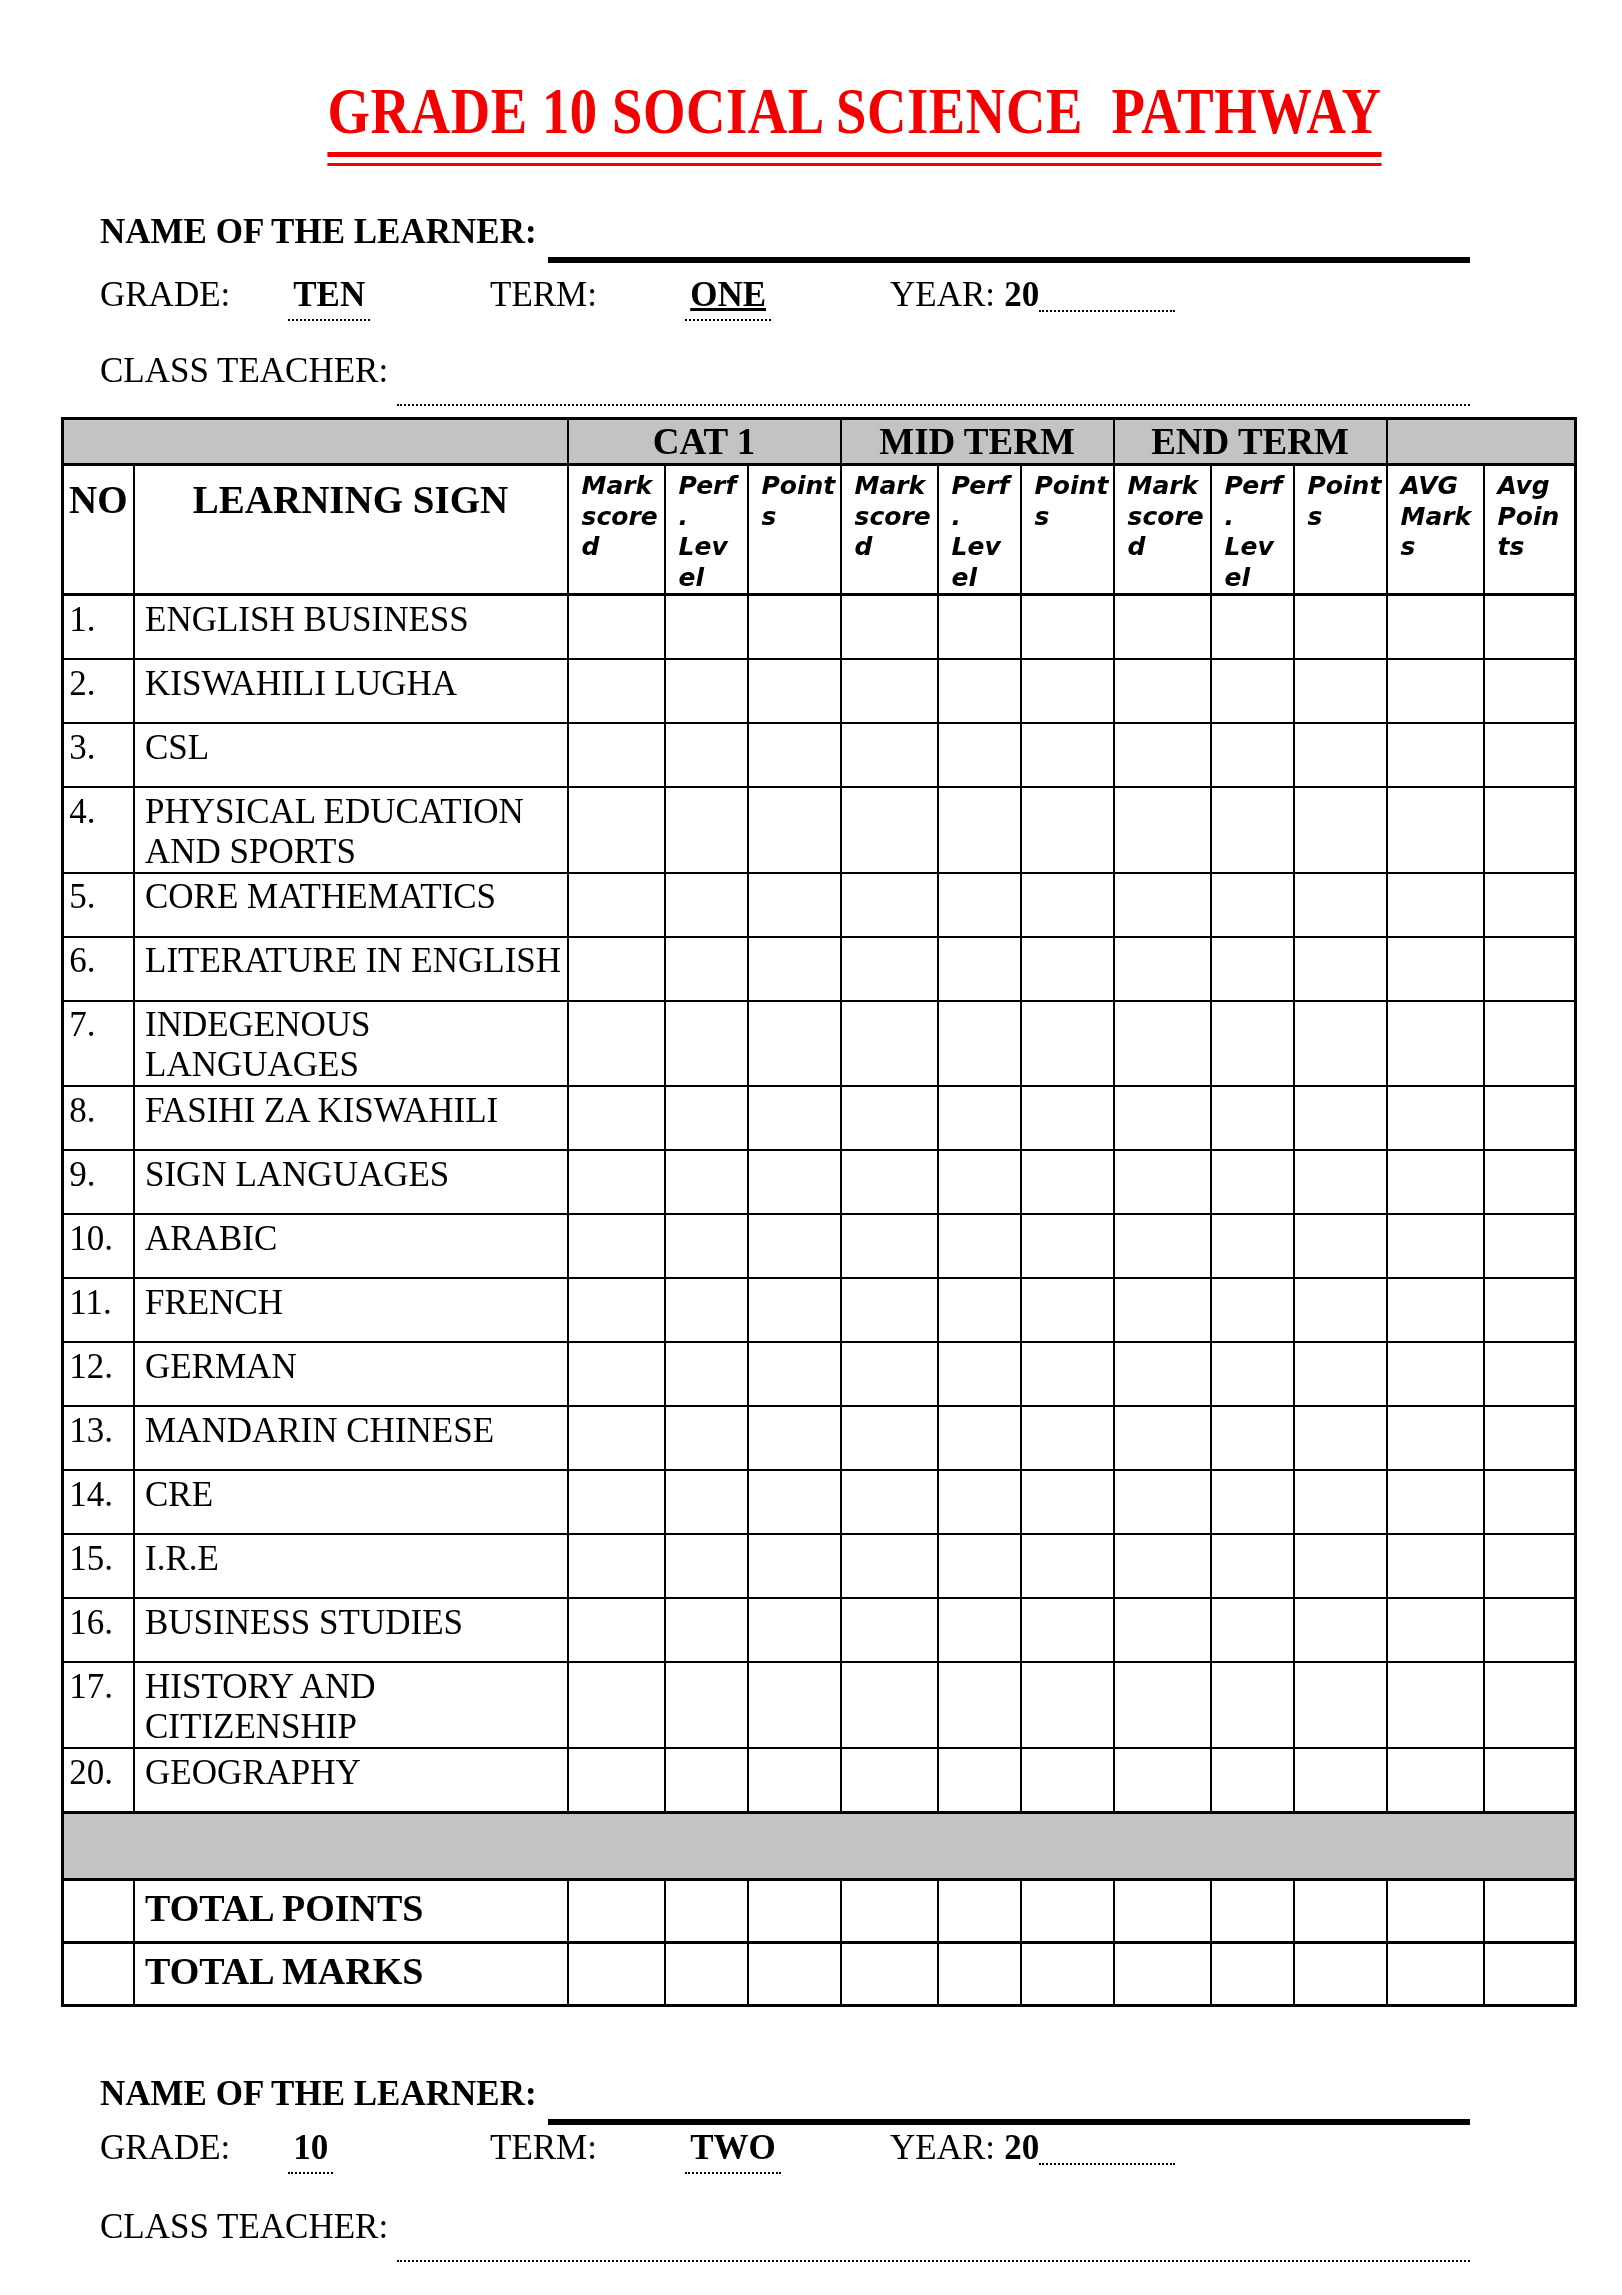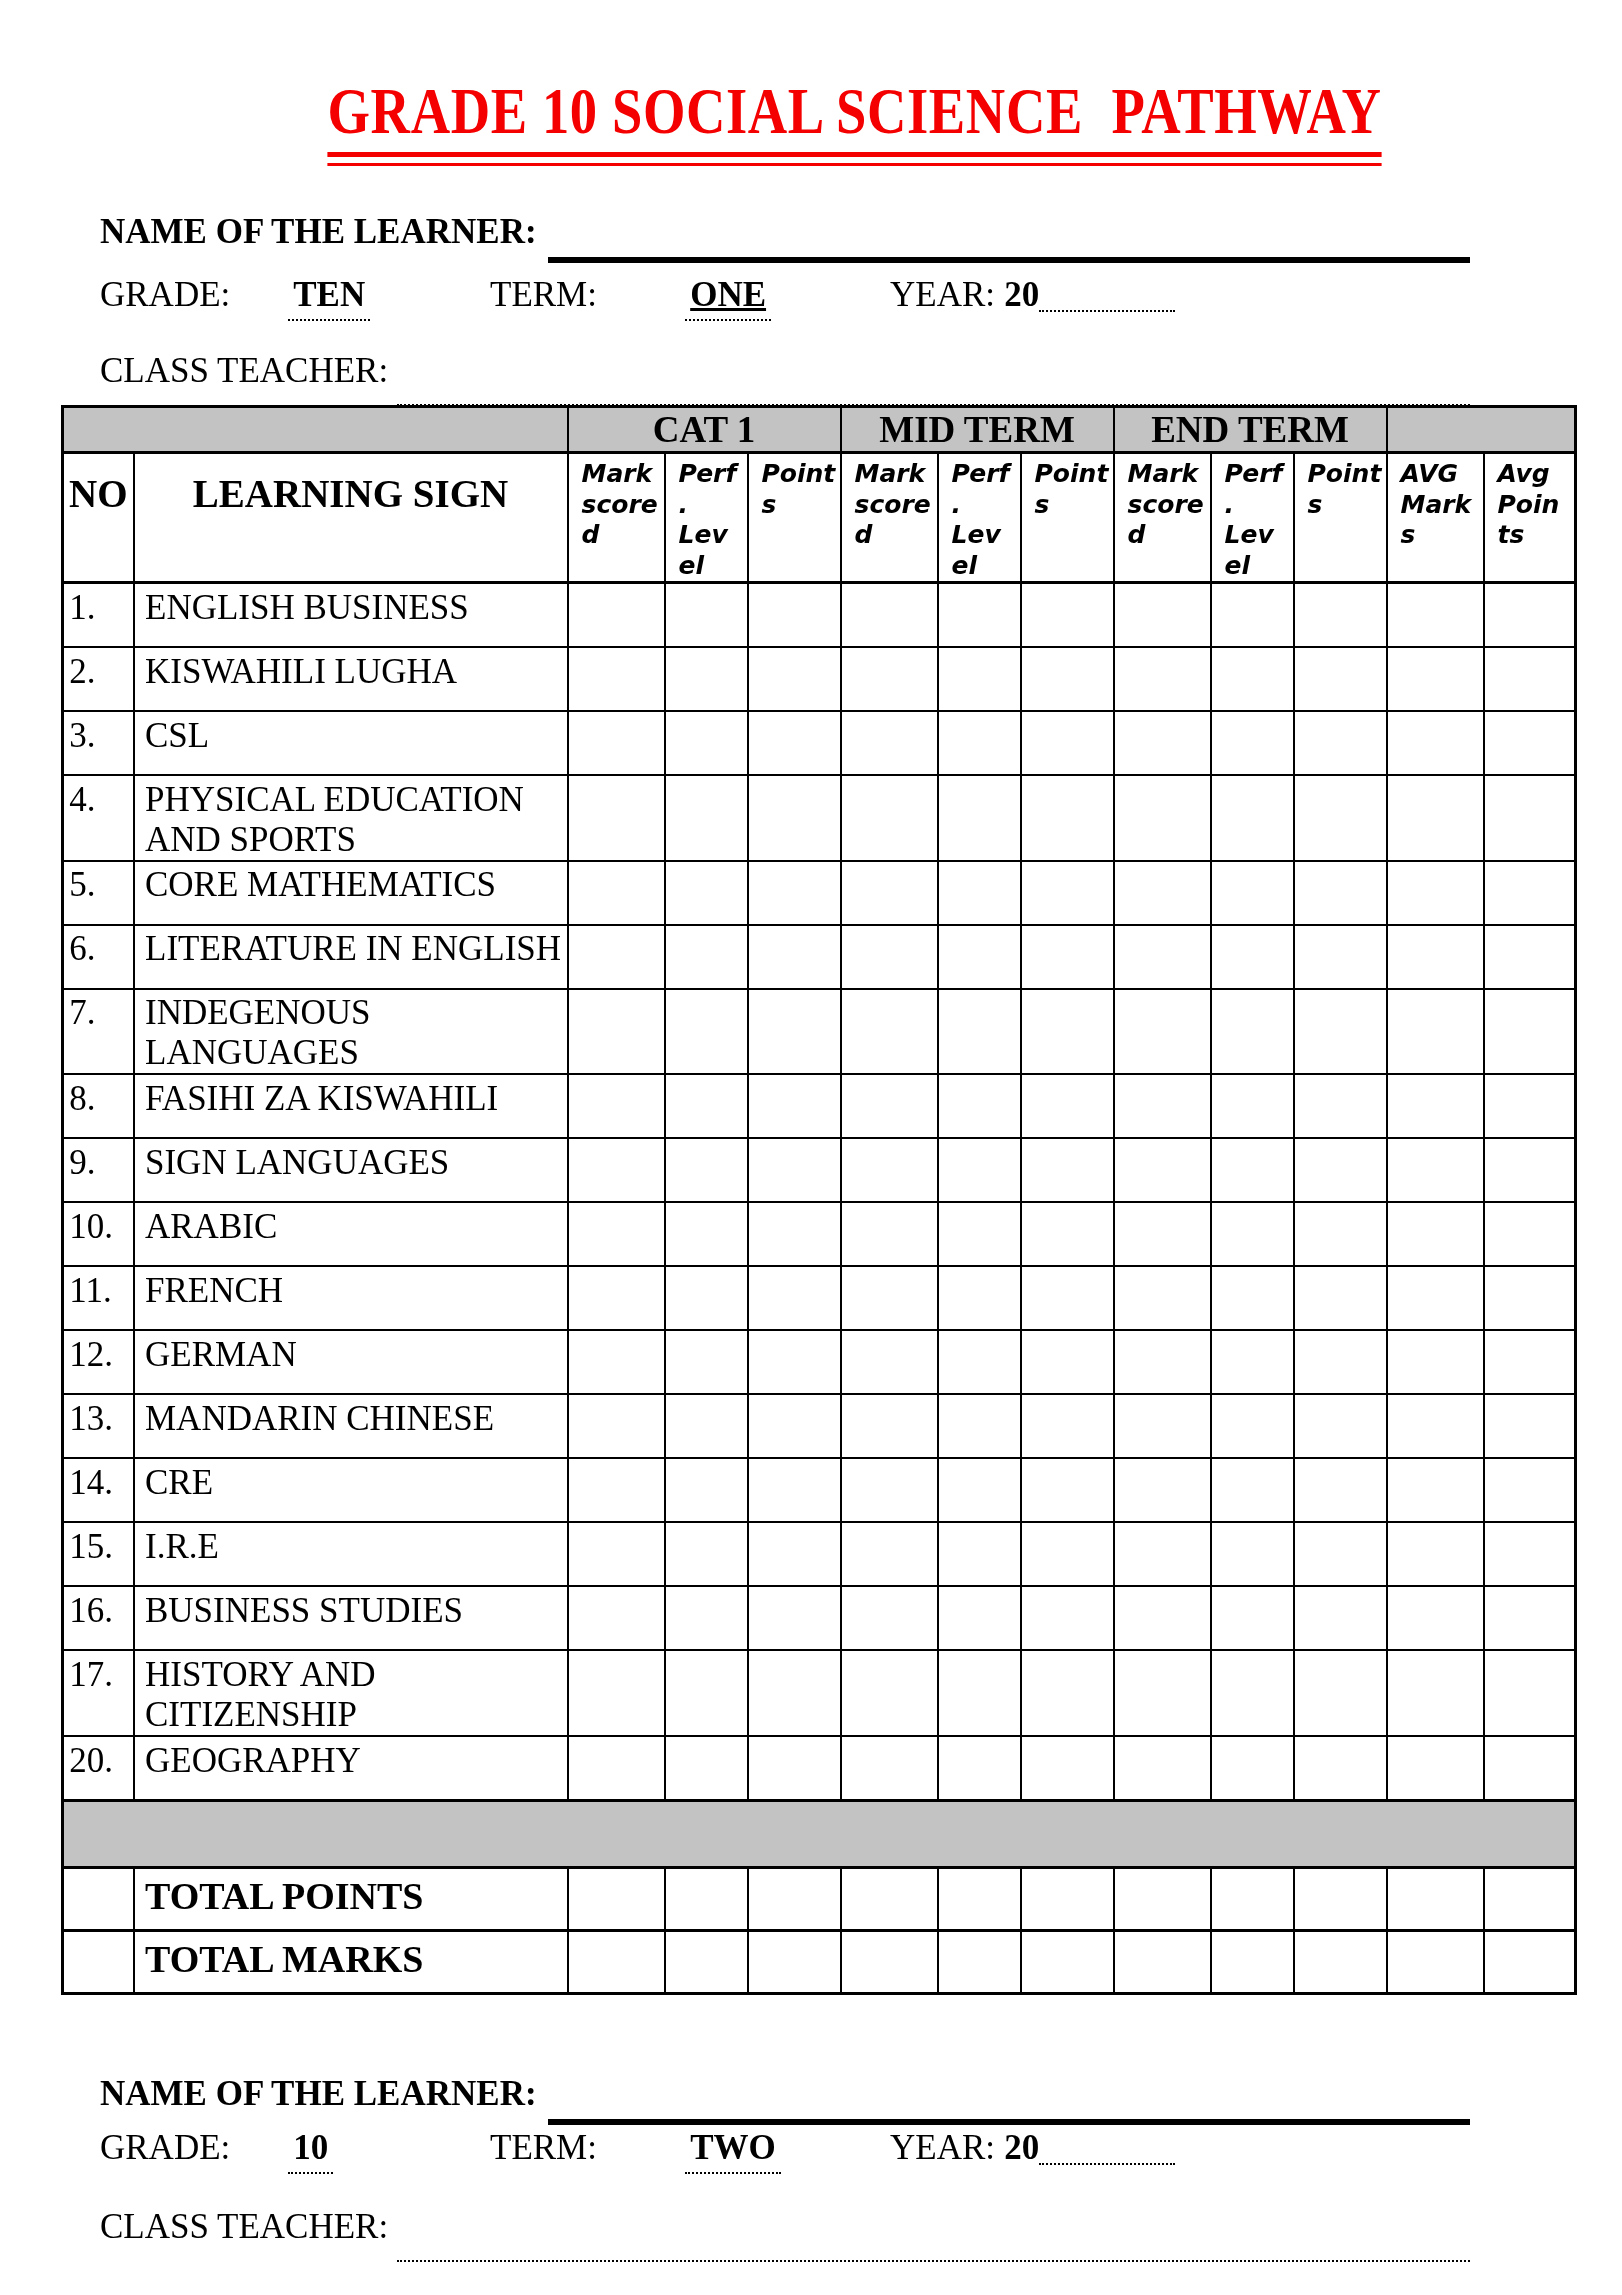--- a/index.html
+++ b/index.html
@@ -88,21 +88,21 @@
   .dotseg{
     width:136px;
     border-bottom:2.6px dotted var(--ink);
     align-self:flex-end;
     margin-bottom:2.6px;
   }
 
   
   table.marks{
     position:absolute;
-    top:405px; left:61px;
+    top:417px; left:61px;
     width:1516px;
     border-collapse:collapse;
     table-layout:fixed;
     border:3.9px solid var(--ink);
   }
   table.marks td{
     border:2px solid var(--ink);
     vertical-align:top;
     overflow:hidden;
   }
@@ -114,21 +114,21 @@
     text-align:center;
     vertical-align:middle;
     font-weight:bold;
     font-size:37px;
   }
   tr.colhead-row td{height:113px;border-bottom-width:3.3px;}
   td.head-serif{
     font-weight:bold;
     font-size:39px;
     text-align:center;
-    padding-top:17px;
+    padding-top:11px;
   }
   td.sub{
     font-family:"DejaVu Sans", sans-serif;
     font-style:italic;
     font-weight:bold;
     font-size:25px;
     line-height:1.22;
     padding:5.2px 3.9px 0 13px;
     overflow-wrap:anywhere;
     word-break:break-word;

